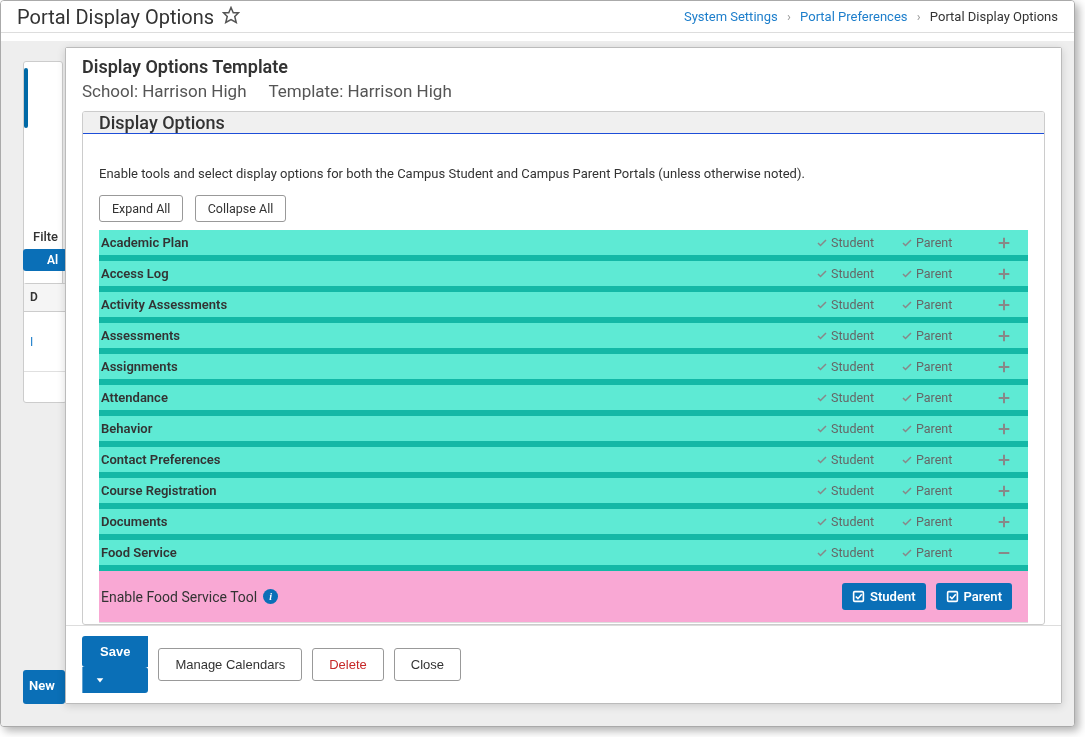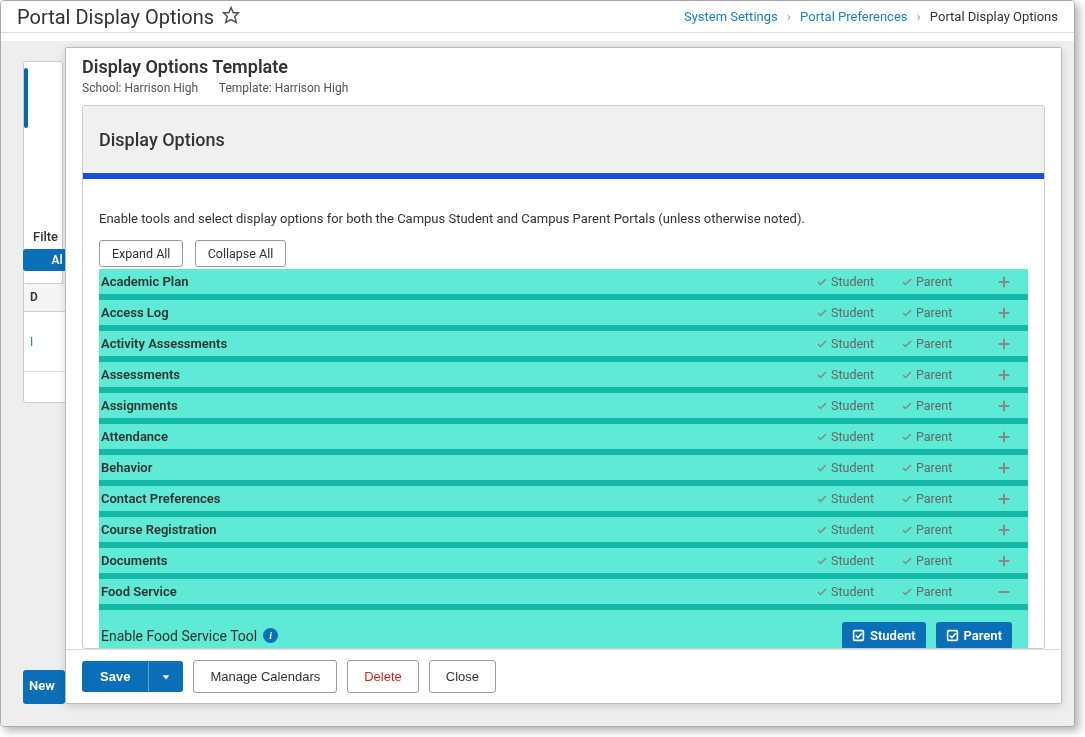--- a/index.html
+++ b/index.html
@@ -90,21 +90,20 @@
     top: 208px;
     background: #0a6fb7;
     color: #fff;
     width: 44px;
     height: 22px;
     border-radius: 3px;
     font-size: 12px;
     line-height: 22px;
     padding-left: 24px;
     font-weight: 600;
-    text-align: center;
   }
   .bg-list {
     position: absolute;
     left: 22px;
     top: 242px;
     width: 44px;
     height: 120px;
     background: #fff;
     border: 1px solid #ccc;
     border-radius: 3px;
@@ -158,59 +157,59 @@
     padding: 8px 16px 10px 16px;
     background: #fff;
   }
   .modal-header h2 {
     margin: 0 0 4px 0;
     font-size: 18px;
     font-weight: 600;
     color: #333;
   }
   .modal-subhead {
-    font-size: 12px;
+    font-size: 17px;
     color: #555;
   }
   .modal-subhead span { margin-right: 18px; }
 
   .card {
     margin: 0 16px;
     border: 1px solid #ccc;
     border-radius: 3px;
     flex: 1;
     display: flex;
     flex-direction: column;
     overflow: hidden;
   }
   .card-header {
     background: #f0f0f0;
-    padding: 23px 16px;
-    border-bottom: 6px solid #1d4ed8;
+    padding: 0 16px;
+    border-bottom: 1px solid #1d4ed8;
   }
   .card-header h3 {
     margin: 0;
     font-size: 18px;
     font-weight: 500;
     color: #333;
   }
   .card-body {
     flex: 1;
     padding: 32px 16px 0 16px;
     overflow: hidden;
     display: flex;
     flex-direction: column;
   }
   .intro-text {
     font-size: 13px;
     color: #333;
     margin-bottom: 14px;
   }
   .button-row {
-    margin-bottom: 2px;
+    margin-bottom: 8px;
   }
   .btn-small {
     display: inline-block;
     border: 1px solid #999;
     border-radius: 3px;
     background: #fff;
     padding: 5px 12px;
     font-size: 12.5px;
     color: #333;
     margin-right: 8px;
@@ -255,21 +254,21 @@
     justify-content: center;
     cursor: pointer;
   }
   .toggle-col .plus-icon,
   .toggle-col .minus-icon {
     width: 16px; height: 16px;
     color: #888;
   }
 
   .expanded-sub {
-    background: #5eead4;
+    background: #f9a8d4;
     padding: 12px 16px 12px 2px;
     display: flex;
     align-items: center;
     border-bottom: 1px solid #ddd;
   }
   .expanded-sub .sub-label {
     flex: 1;
     font-size: 14px;
     color: #333;
     display: flex;
@@ -318,20 +317,21 @@
     border-radius: 3px;
     padding: 8px 16px;
     font-size: 13px;
     cursor: pointer;
     border: 1px solid #999;
     background: #fff;
     color: #333;
   }
   .btn-split-group {
     display: inline-flex;
+    flex-direction: column;
   }
   .btn-split-main {
     background: #0a6fb7;
     color: #fff;
     border: none;
     border-radius: 3px 0 0 3px;
     padding: 8px 18px;
     font-weight: 600;
     font-size: 13px;
     cursor: pointer;

